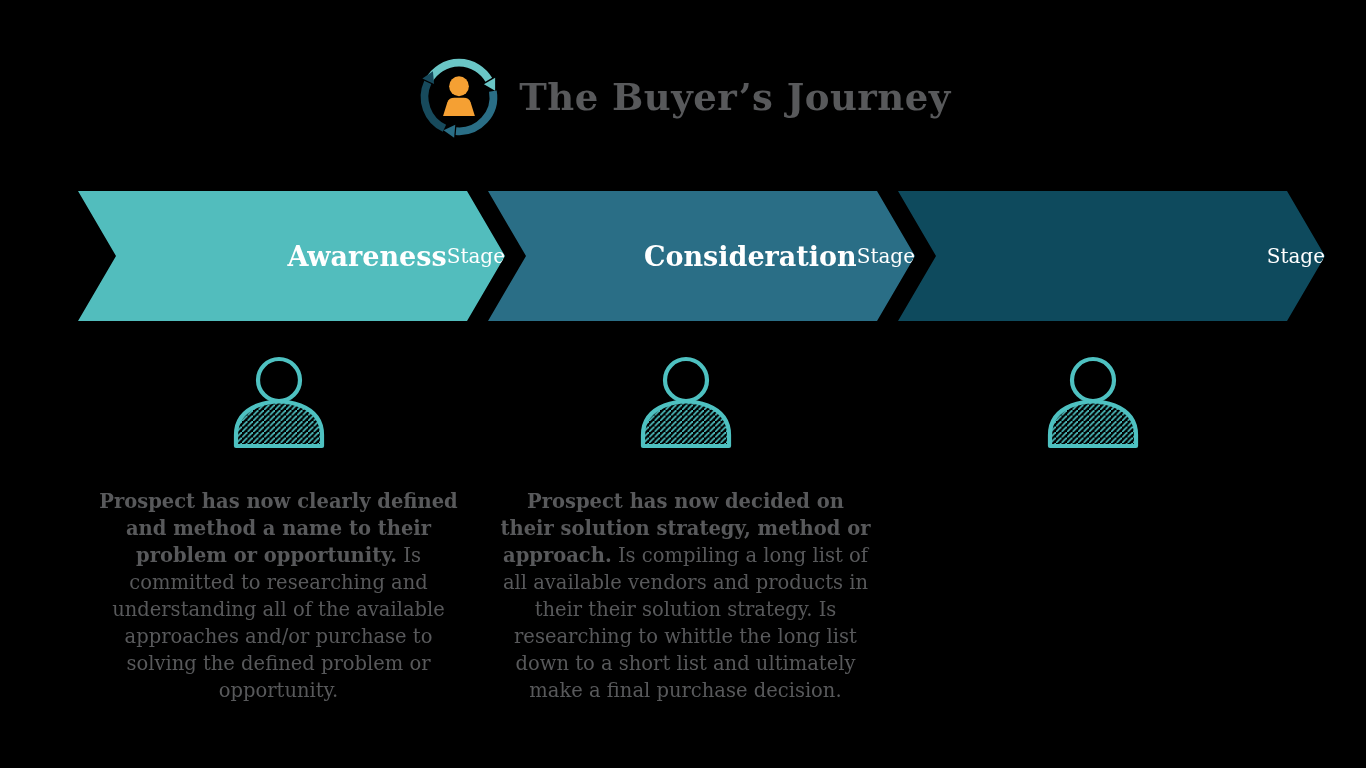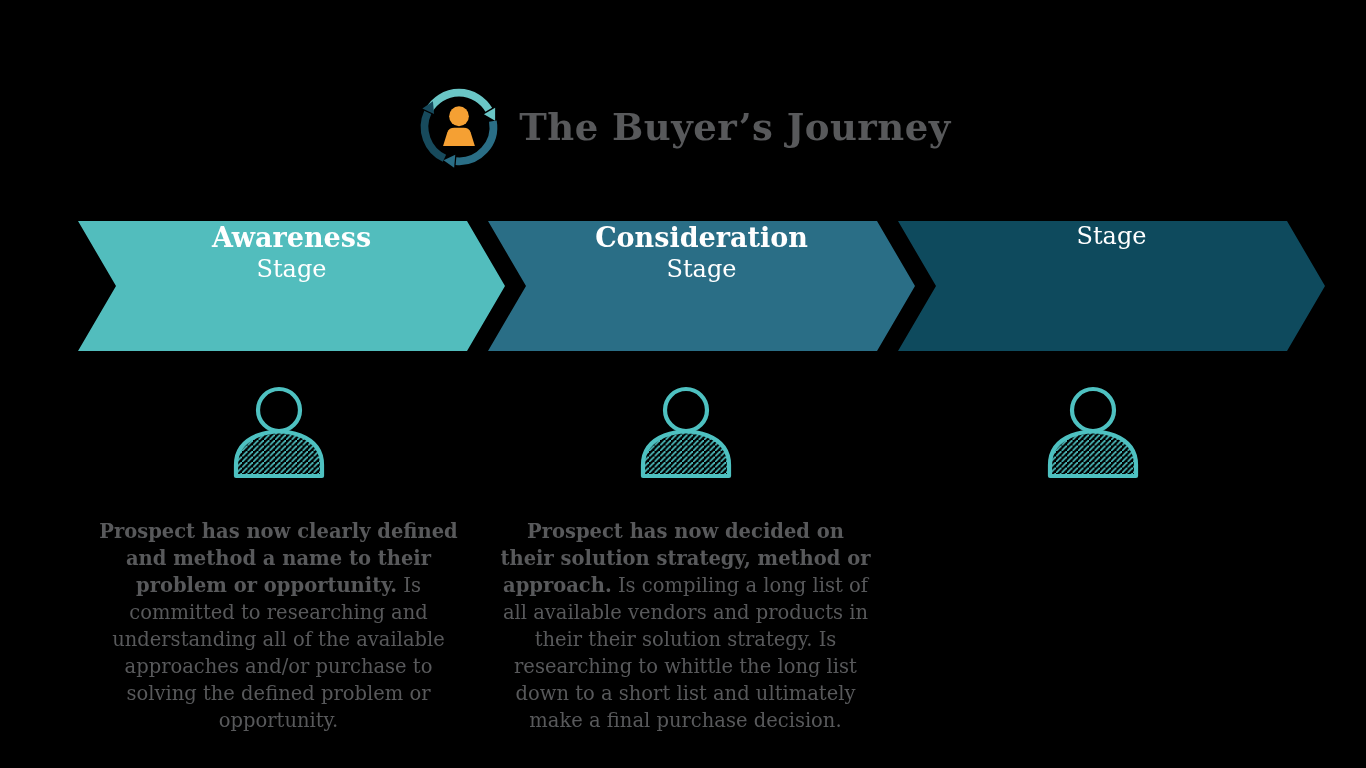--- a/index.html
+++ b/index.html
@@ -7,45 +7,45 @@
     width: 1366px; height: 768px;
     background: var(--bg, #000);
     overflow: hidden;
     font-family: "DejaVu Serif", "Liberation Serif", serif;
   }
   .canvas { position: relative; width: 1366px; height: 768px; }
 
   
   .header {
     display: flex; align-items: center; justify-content: center;
-    gap: 16px; padding-top: 84px; height: 86px;
+    gap: 16px; padding-top: 54px; height: 86px;
   }
   .logo-wrap { width: 88px; height: 86px; flex: 0 0 auto; }
   .page-title {
     margin: 0;
     font-size: 37px; font-weight: 700; letter-spacing: 0.5px;
     color: var(--title-gray, #58595B);
   }
 
   
   .arrows {
     display: flex; margin-left: 78px; margin-top: 51px; height: 130px;
   }
   .arrow {
     width: 427px; height: 130px; flex: 0 0 auto;
     clip-path: polygon(0 0, calc(100% - 38px) 0, 100% 50%, calc(100% - 38px) 100%, 0 100%, 38px 50%);
-    display: flex; flex-direction: column; align-items: center; justify-content: flex-start;
+    display: flex; align-items: center; justify-content: flex-end;
     text-align: center; color: var(--stage-text, #fff);
   }
   .arrow + .arrow { margin-left: -17px; }
   .arrow-1 { background: var(--stage1-teal, #52BDBD); }
   .arrow-2 { background: var(--stage2-blue, #2A6E86); }
   .arrow-3 { background: var(--stage3-dark, #0E4A5D); }
   .arrow-label   { font-size: 27px; font-weight: 700; line-height: 33px; }
-  .arrow-sublabel{ font-size: 24px; font-weight: 400; line-height: 30px; }
+  .arrow-sublabel{ font-size: 20px; font-weight: 400; line-height: 30px; }
 
   
   .row { display: flex; margin-left: 75px; width: 1221px; }
   .col { width: 407px; flex: 0 0 auto; display: flex; justify-content: center; }
   .icons-row { margin-top: 34px; height: 94px; }
   .text-row  { margin-top: 39px; }
   .desc {
     margin: 0; max-width: 370px;
     font-size: 19.5px; line-height: 27px; text-align: center;
     color: var(--body-gray, #58595B);

